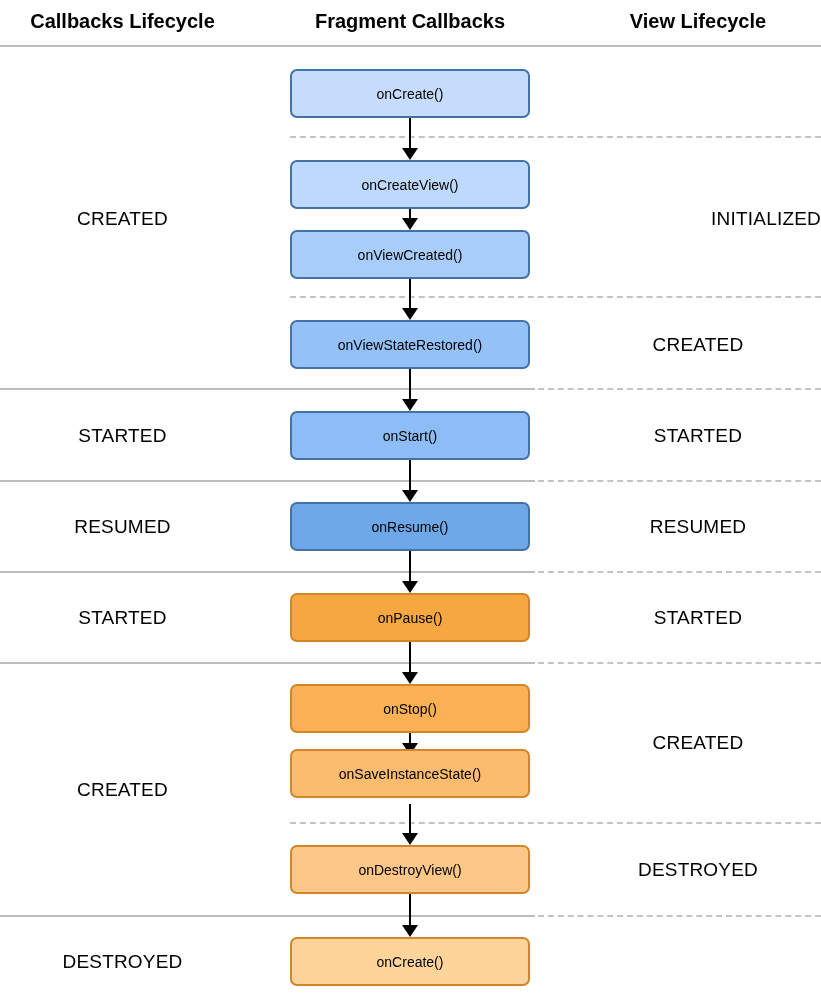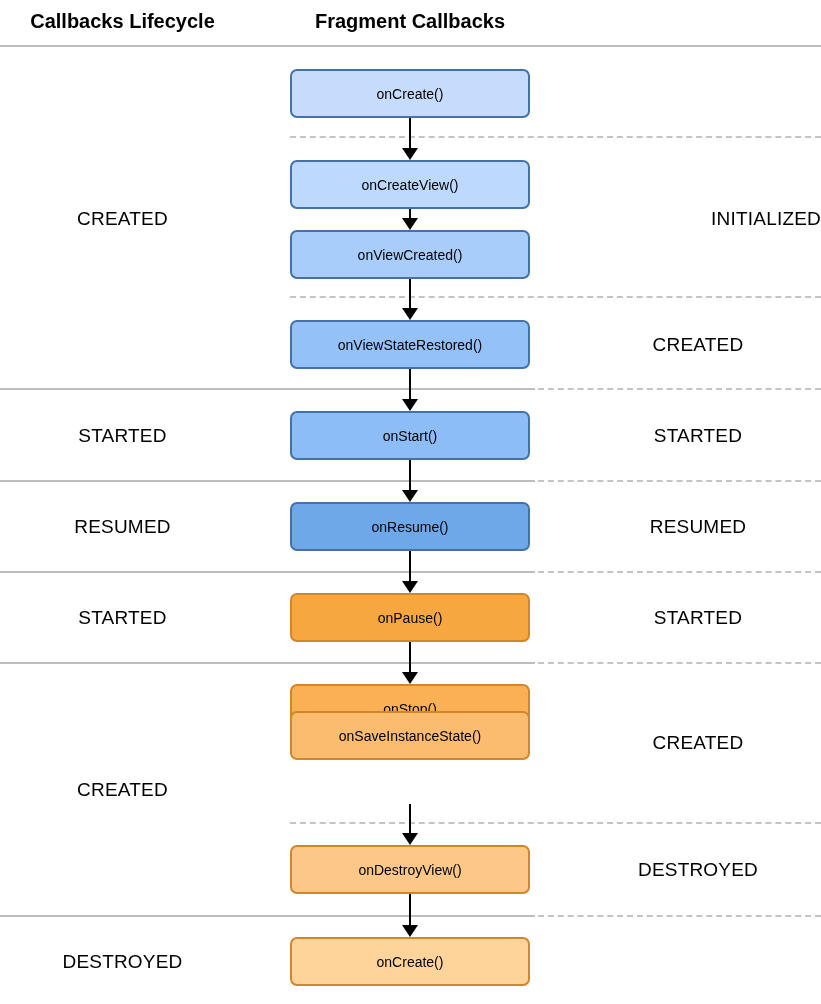--- a/index.html
+++ b/index.html
@@ -114,20 +114,21 @@
     z-index: 2;
   }
 </style>
 </head>
 <body>
 
 <div id="diagram">
 
   <div class="col-header c0">Callbacks Lifecycle</div>
   <div class="col-header c1">Fragment Callbacks</div>
+  <div class="col-header c2">View Lifecycle</div>
 
   <div class="header-rule"></div>
 
   <div id="dividers-layer">
       <div class="divider dashed-full" style="top: 136px;"></div>
       <div class="divider dashed-full" style="top: 296px;"></div>
       <div class="divider solid-left" style="top: 388px;"></div>
       <div class="divider dashed-right" style="top: 388px;"></div>
       <div class="divider solid-left" style="top: 480px;"></div>
       <div class="divider dashed-right" style="top: 480px;"></div>
@@ -180,18 +181,18 @@
     </div>
   <div id="callbacks-layer">
       <div class="callback-box" style="top: 69px; background: rgb(197, 220, 252); border-color: rgb(68, 114, 168);">onCreate()</div>
       <div class="callback-box" style="top: 160px; background: rgb(189, 217, 253); border-color: rgb(68, 114, 168);">onCreateView()</div>
       <div class="callback-box" style="top: 230px; background: rgb(169, 205, 251); border-color: rgb(68, 114, 168);">onViewCreated()</div>
       <div class="callback-box" style="top: 320px; background: rgb(148, 194, 248); border-color: rgb(68, 114, 168);">onViewStateRestored()</div>
       <div class="callback-box" style="top: 411px; background: rgb(140, 189, 246); border-color: rgb(68, 114, 168);">onStart()</div>
       <div class="callback-box" style="top: 502px; background: rgb(111, 168, 232); border-color: rgb(68, 114, 168);">onResume()</div>
       <div class="callback-box orange" style="top: 593px; background: rgb(247, 167, 63); border-color: rgb(210, 134, 42);">onPause()</div>
       <div class="callback-box orange" style="top: 684px; background: rgb(251, 176, 84); border-color: rgb(210, 134, 42);">onStop()</div>
-      <div class="callback-box orange" style="top: 711px; background: rgb(252, 188, 112); border-color: rgb(210, 134, 42);">onSaveInstanceState()</div>
+      <div class="callback-box orange" style="top: 749px; background: rgb(252, 188, 112); border-color: rgb(210, 134, 42);">onSaveInstanceState()</div>
       <div class="callback-box orange" style="top: 845px; background: rgb(253, 199, 135); border-color: rgb(210, 134, 42);">onDestroyView()</div>
       <div class="callback-box orange" style="top: 937px; background: rgb(255, 212, 154); border-color: rgb(210, 134, 42);">onCreate()</div>
     </div>
 
 </div>
 
 </body></html>

